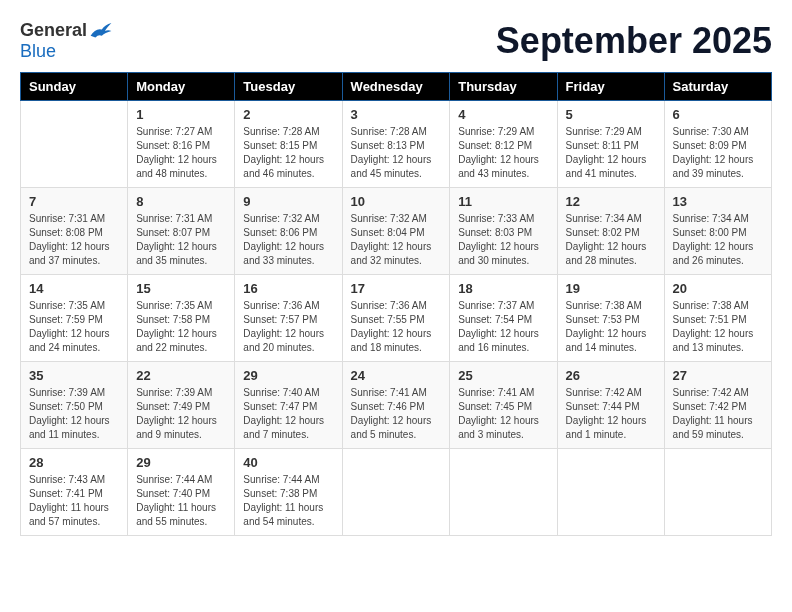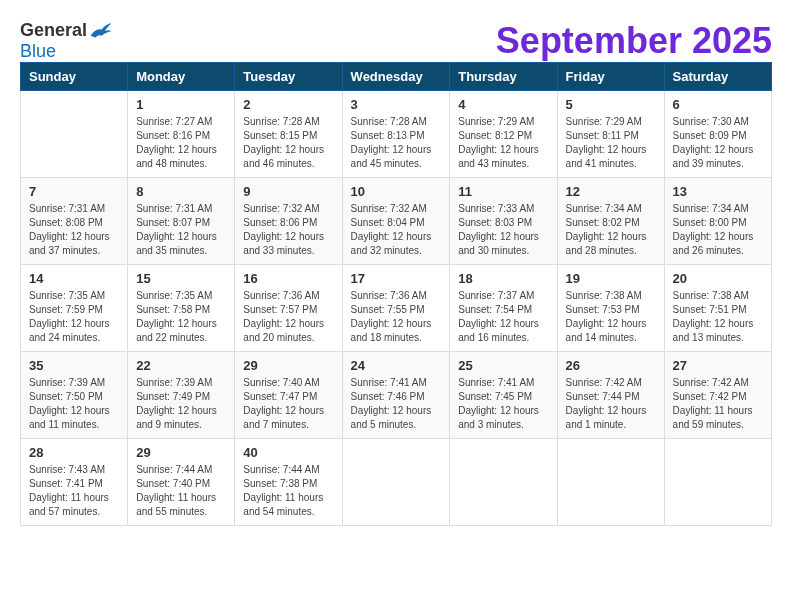--- a/index.html
+++ b/index.html
@@ -7,20 +7,21 @@
       font-family: Arial, sans-serif;
       background: #fff;
       width: 792px;
       min-height: 612px;
       padding: 20px;
     }
     .header-section {
       display: flex;
       justify-content: space-between;
       align-items: flex-start;
+      margin-bottom: 10px;
     }
     .logo {
       display: flex;
       align-items: center;
     }
     .logo-text-general {
       font-size: 18px;
       font-weight: bold;
       color: #333;
     }
@@ -33,33 +34,33 @@
       width: 24px;
       height: 20px;
       margin-left: 2px;
     }
     .title-section {
       text-align: right;
     }
     .month-title {
       font-size: 36px;
       font-weight: bold;
-      color: #6d28d9;
+      color: #0f172a;
     }
     .location-title {
       font-size: 16px;
       color: #555;
     }
     .calendar {
       width: 100%;
       border-collapse: collapse;
       border: 1px solid #ccc;
     }
     .calendar th {
-      background-color: #0c4a6e;
+      background-color: #000000;
       color: #fff;
       font-size: 13px;
       font-weight: bold;
       padding: 6px 8px;
       text-align: left;
       border: 1px solid #1a5a9a;
     }
     .calendar td {
       vertical-align: top;
       padding: 6px 8px;

